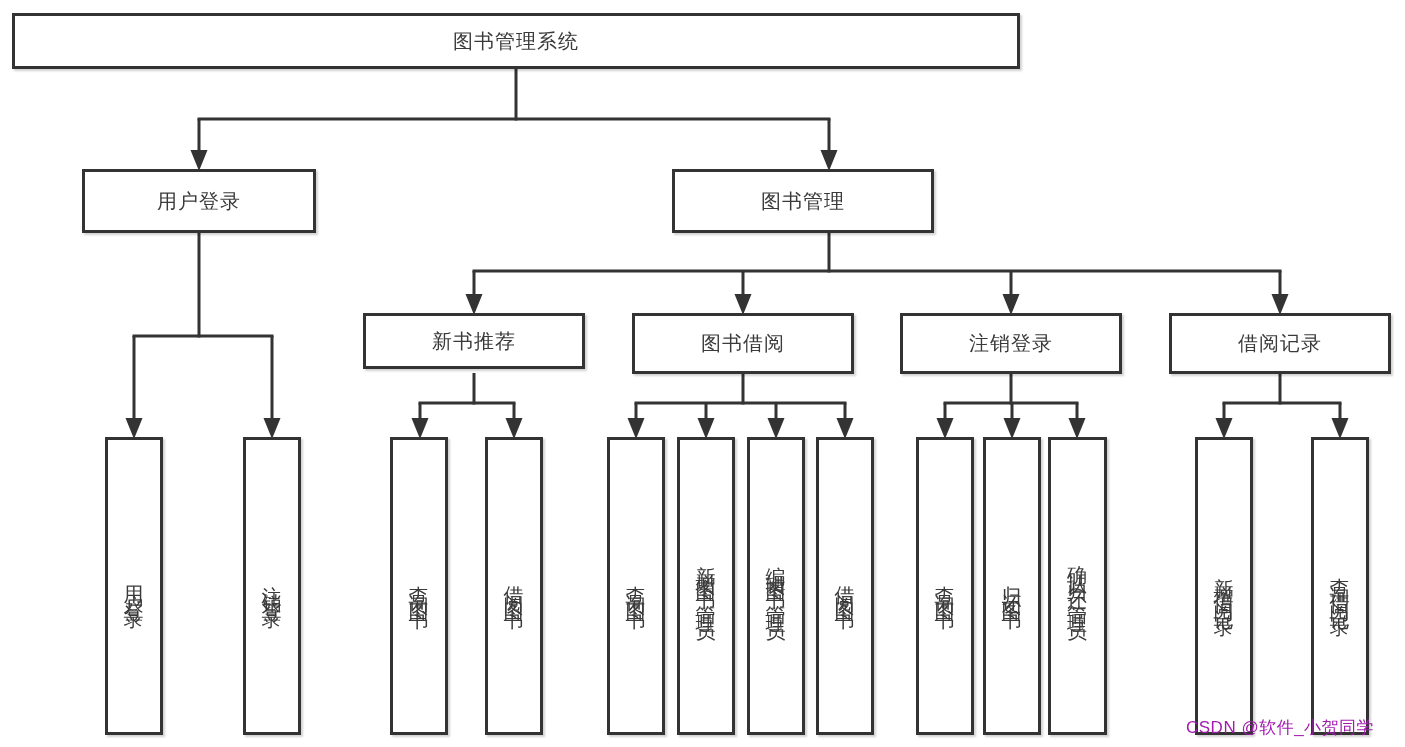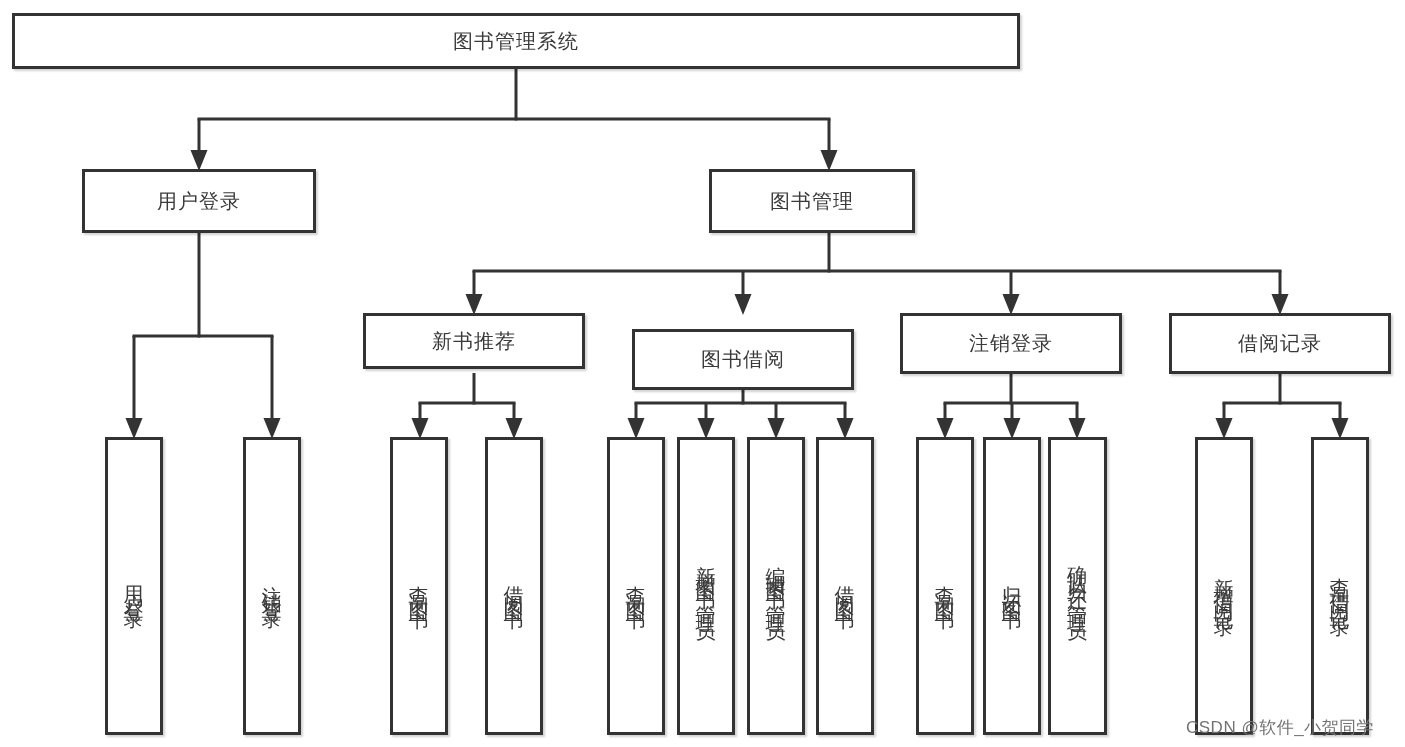--- a/index.html
+++ b/index.html
@@ -36,21 +36,21 @@
     text-orientation: mixed;
     font-size: 20px;
     letter-spacing: 8px;
     line-height: 1;
   }
   .watermark {
     position: absolute;
     left: 1186px;
     top: 716px;
     font-size: 17px;
-    color: #737373;
+    color: #a21caf;
     letter-spacing: 0.5px;
     white-space: nowrap;
     z-index: 3;
   }
 </style>
 </head>
 <body>
 
 <div class="canvas">
 
@@ -105,24 +105,24 @@
       <polygon points="1068.5,418 1085.5,418 1077,439" fill="#333333"></polygon>
       <line x1="1224" y1="403" x2="1224" y2="423" stroke="#333333" stroke-width="3"></line>
       <polygon points="1215.5,418 1232.5,418 1224,439" fill="#333333"></polygon>
       <line x1="1340" y1="403" x2="1340" y2="423" stroke="#333333" stroke-width="3"></line>
       <polygon points="1331.5,418 1348.5,418 1340,439" fill="#333333"></polygon>
     </svg>
 
   <div class="node h-node" style="left:12px; top:13px; width:1008px; height:56px;">图书管理系统</div>
 
   <div class="node h-node" style="left:82px; top:169px; width:234px; height:64px;">用户登录</div>
-  <div class="node h-node" style="left:709px; top:169px; width:206px; height:64px;">图书管理</div>
+  <div class="node h-node" style="left:672px; top:169px; width:262px; height:64px;">图书管理</div>
 
   <div class="node h-node" style="left:363px; top:313px; width:222px; height:56px;">新书推荐</div>
-  <div class="node h-node" style="left:632px; top:329px; width:222px; height:61px;">图书借阅</div>
+  <div class="node h-node" style="left:632px; top:313px; width:222px; height:61px;">图书借阅</div>
   <div class="node h-node" style="left:900px; top:313px; width:222px; height:61px;">注销登录</div>
   <div class="node h-node" style="left:1169px; top:313px; width:222px; height:61px;">借阅记录</div>
 
   <div class="node v-node" style="left:105px; top:437px; width:58px; height:298px;">用户登录</div>
   <div class="node v-node" style="left:243px; top:437px; width:58px; height:298px;">注销登录</div>
 
   <div class="node v-node" style="left:390px; top:437px; width:58px; height:298px;">查询图书</div>
   <div class="node v-node" style="left:485px; top:437px; width:58px; height:298px;">借阅图书</div>
 
   <div class="node v-node" style="left:607px; top:437px; width:58px; height:298px;">查询图书</div>

